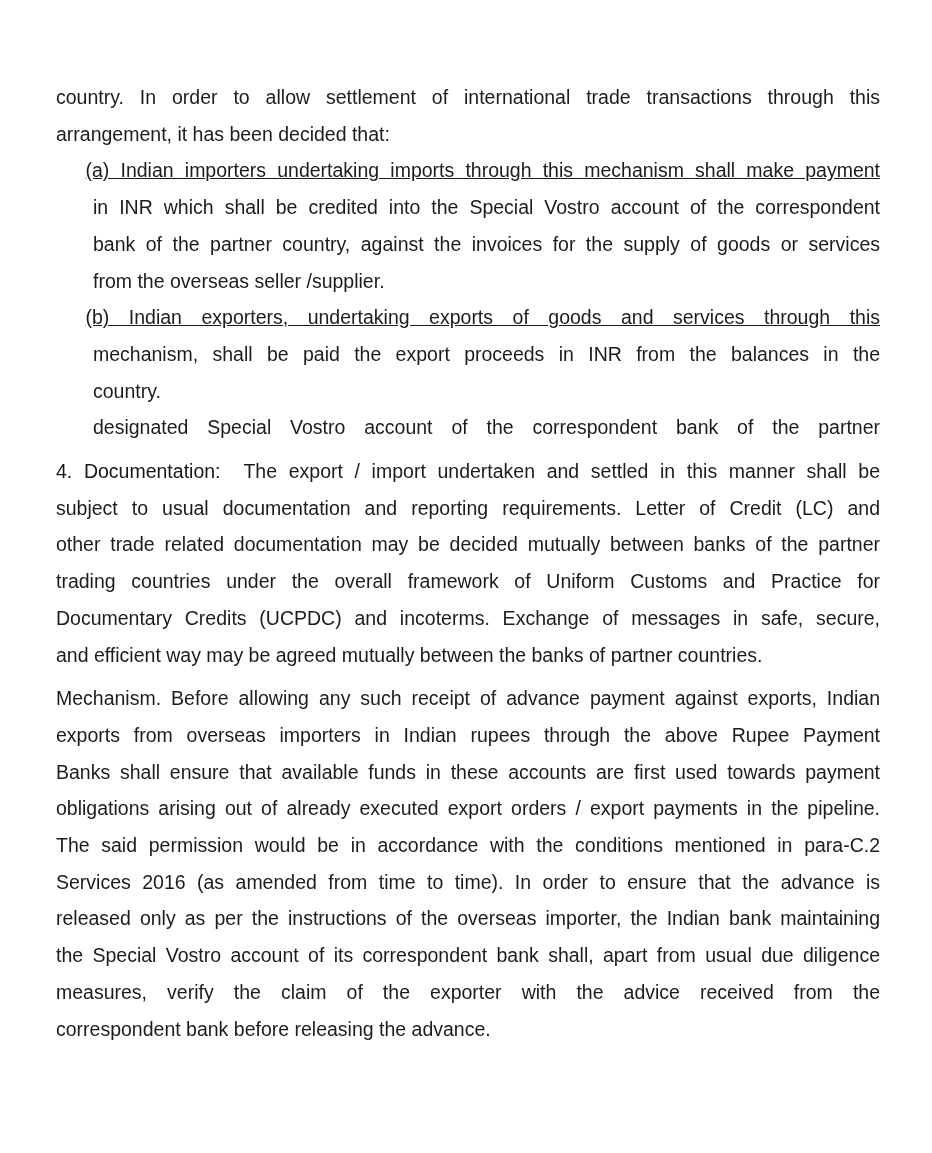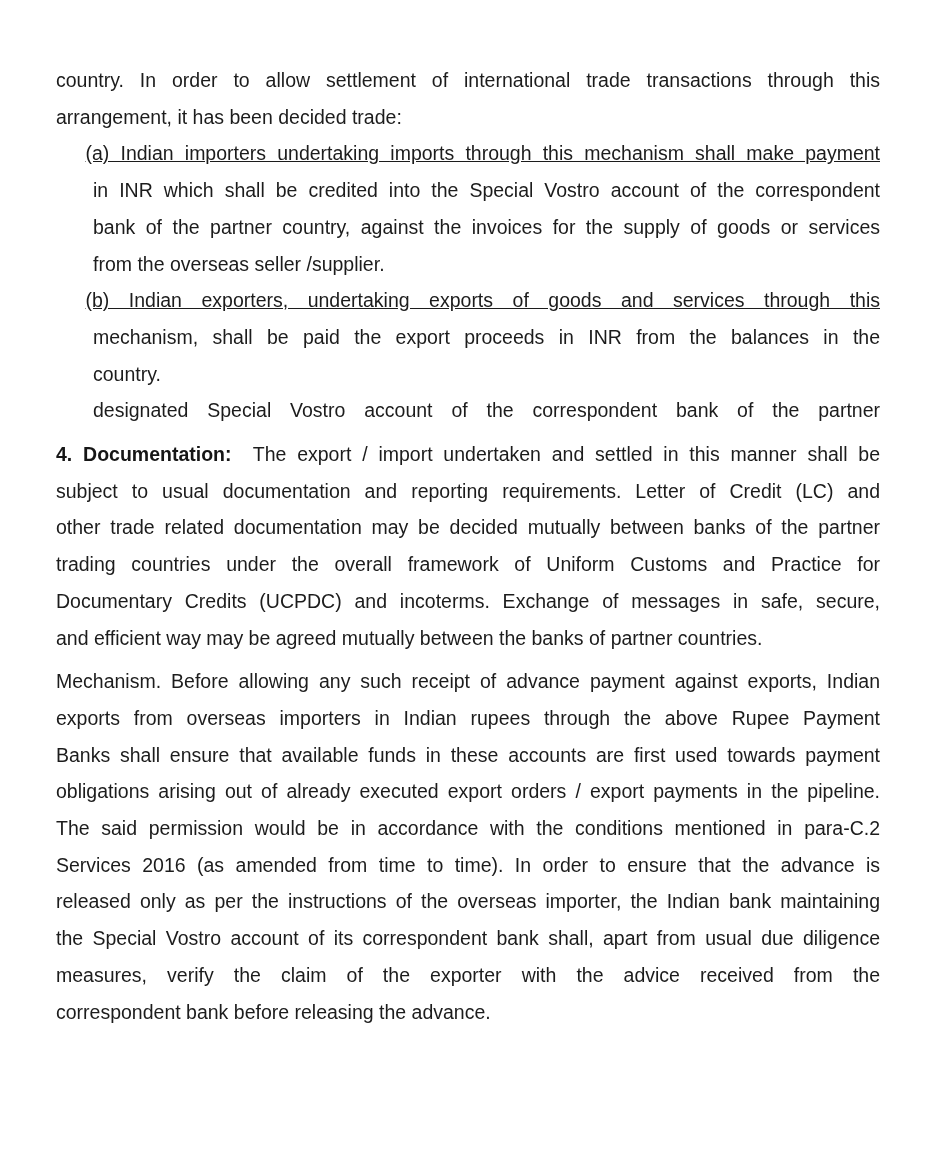--- a/index.html
+++ b/index.html
@@ -10,20 +10,21 @@
     overflow: hidden;
   }
   .doc {
     width: 932px;
     height: 827px;
     padding: 62px 52px 0 56px;
     font-family: "Liberation Sans", "DejaVu Sans", sans-serif;
     font-size: 19.5px;
     line-height: 36.7px;
     color: #1c1c1c;
+    margin-top: 17px;
     -webkit-font-smoothing: antialiased;
   }
   .para { margin: 0; }
   
   .tline {
     text-align: justify;
     text-align-last: justify;
   }
   .tline.tlast {
     text-align-last: left;
@@ -32,31 +33,31 @@
     padding-left: 37px;
   }
   .list-item .tline:first-child {
     text-indent: -7.5px;
     text-decoration: underline;
   }
   .section {
     margin-top: 7px;
   }
   .section b {
-    font-weight: bold;
+    font-weight: normal;
     color: #161616;
   }
 </style>
 </head>
 <body style="background: rgb(255, 255, 255);">
 
 <div class="doc" style="color: rgb(28, 28, 28);">
   <div class="para">
       <div class="tline">country. In order to allow settlement of international trade transactions through this</div>
-      <div class="tline tlast">arrangement, it has been decided trade:</div>
+      <div class="tline tlast">arrangement, it has been decided that:</div>
     </div>
 
   <div class="para list-item">
       <div class="tline">(a) Indian importers undertaking imports through this mechanism shall make payment</div>
       <div class="tline">in INR which shall be credited into the Special Vostro account of the correspondent</div>
       <div class="tline">bank of the partner country, against the invoices for the supply of goods or services</div>
       <div class="tline tlast">from the overseas seller /supplier.</div>
     </div>
 
   <div class="para list-item">

